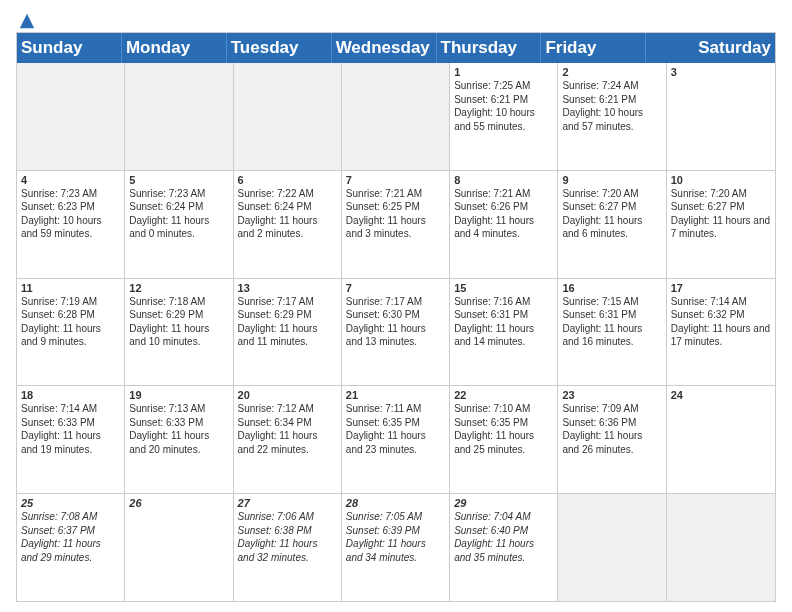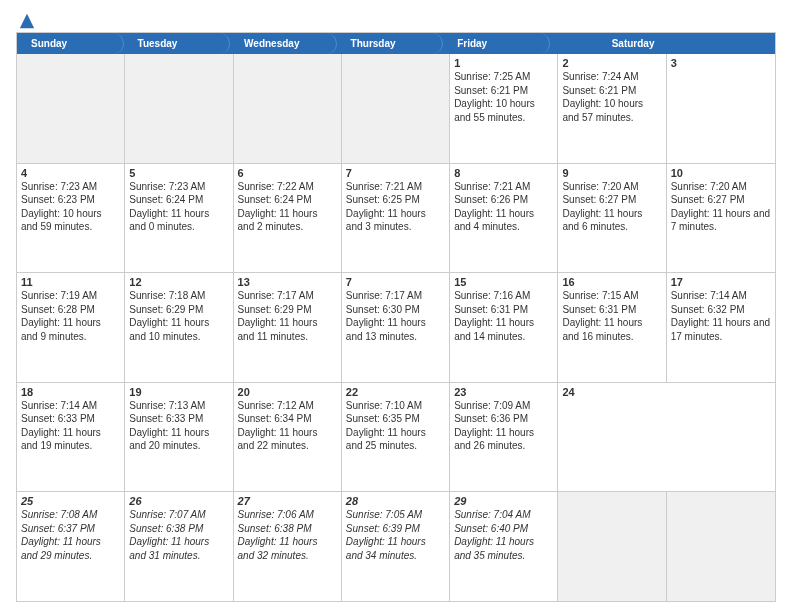--- a/index.html
+++ b/index.html
@@ -62,26 +62,25 @@
       flex-direction: column;
       border: 1px solid #ccc;
     }
     .cal-header-row {
       display: grid;
       grid-template-columns: repeat(7, 1fr);
       background: #2a6db5;
     }
     .cal-header-cell {
       color: #fff;
-      font-size: 10px;
+      font-size: 17px;
       font-weight: bold;
-      padding: 5px 14px;
+      padding: 5px 4px;
       text-align: left;
       border-right: 1px solid #4a8dd5;
-      border-radius: 11px;
     }
     .cal-header-cell:last-child { border-right: none; margin-left: 48px; }
     .cal-body {
       flex: 1;
       display: flex;
       flex-direction: column;
     }
     .cal-row {
       display: grid;
       grid-template-columns: repeat(7, 1fr);
@@ -129,20 +128,21 @@
     </div>
     <div class="title-block">
       <div class="main-title"></div>
       <div class="subtitle"></div>
     </div>
   </div>
 
   <div class="calendar">
     <div class="cal-header-row">
     <div class="cal-header-cell">Sunday</div>
+        <div class="cal-header-cell">Monday</div>
         <div class="cal-header-cell">Tuesday</div>
         <div class="cal-header-cell">Wednesday</div>
         <div class="cal-header-cell">Thursday</div>
         <div class="cal-header-cell">Friday</div>
         <div class="cal-header-cell">Saturday</div>
       </div>
     <div class="cal-body">
     <div class="cal-row">
           <div class="cal-cell empty shaded"></div>
           <div class="cal-cell empty shaded"></div>
@@ -284,20 +284,27 @@
 and 20 minutes.</div>
           </div>
           <div class="cal-cell">
             <span class="day-num">20</span>
             <div class="day-info">Sunrise: 7:12 AM
 Sunset: 6:34 PM
 Daylight: 11 hours
 and 22 minutes.</div>
           </div>
           <div class="cal-cell">
+            <span class="day-num">21</span>
+            <div class="day-info">Sunrise: 7:11 AM
+Sunset: 6:35 PM
+Daylight: 11 hours
+and 23 minutes.</div>
+          </div>
+          <div class="cal-cell">
             <span class="day-num">22</span>
             <div class="day-info">Sunrise: 7:10 AM
 Sunset: 6:35 PM
 Daylight: 11 hours
 and 25 minutes.</div>
           </div>
           <div class="cal-cell">
             <span class="day-num">23</span>
             <div class="day-info">Sunrise: 7:09 AM
 Sunset: 6:36 PM
@@ -311,24 +318,20 @@
         <div class="cal-row">
           <div class="cal-cell">
             <span class="day-num">25</span>
             <div class="day-info">Sunrise: 7:08 AM
 Sunset: 6:37 PM
 Daylight: 11 hours
 and 29 minutes.</div>
           </div>
           <div class="cal-cell">
             <span class="day-num">26</span>
-            <div class="day-info">Sunrise: 7:07 AM
-Sunset: 6:38 PM
-Daylight: 11 hours
-and 31 minutes.</div>
           </div>
           <div class="cal-cell">
             <span class="day-num">27</span>
             <div class="day-info">Sunrise: 7:06 AM
 Sunset: 6:38 PM
 Daylight: 11 hours
 and 32 minutes.</div>
           </div>
           <div class="cal-cell">
             <span class="day-num">28</span>

